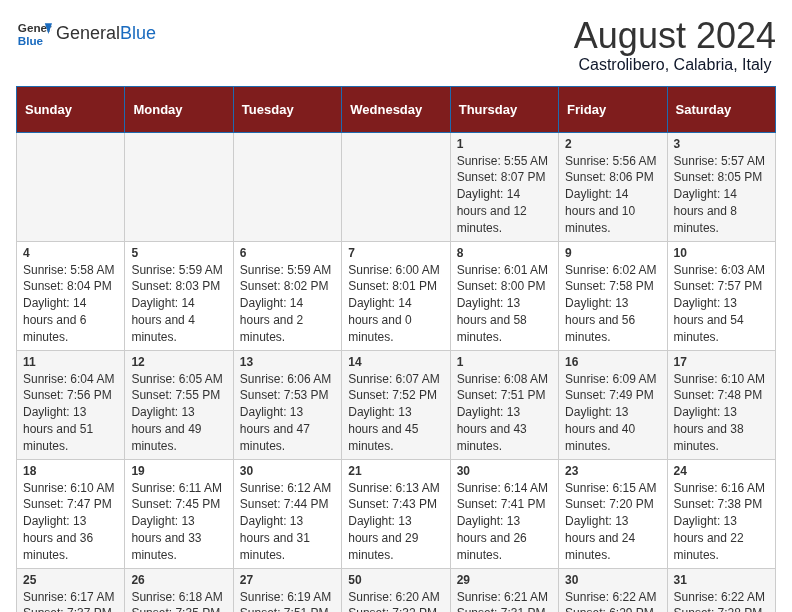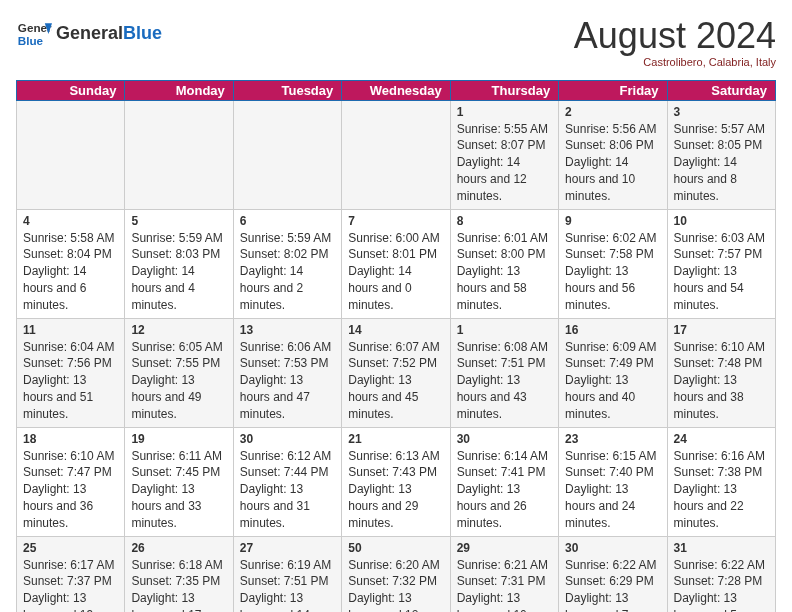--- a/index.html
+++ b/index.html
@@ -16,53 +16,53 @@
       align-items: flex-start;
       margin-bottom: 12px;
     }
     .logo {
       display: flex;
       align-items: center;
       gap: 4px;
     }
     .logo-text {
       font-size: 18px;
-      font-weight: bold;
+      font-weight: normal;
       line-height: 1.1;
     }
     .logo-general { color: #333; }
     .logo-blue { color: #1a6bbf; }
     .logo-icon {
       width: 36px;
       height: 36px;
     }
     .title-block {
-      text-align: right;
+      text-align: center;
       margin-left: 40px;
     }
     .month-title {
       font-size: 36px;
       font-weight: normal;
       color: #333;
       line-height: 1.1;
     }
     .location {
-      font-size: 11px;
-      color: #7f1d1d;
+      font-size: 16px;
+      color: #0f172a;
     }
     .calendar {
       width: 100%;
       border-collapse: collapse;
       border: 1px solid #ccc;
     }
     .calendar th {
-      background-color: #be185d;
+      background-color: #7f1d1d;
       color: #fff;
-      text-align: right;
-      padding: 2px 8px;
+      text-align: left;
+      padding: 15px 8px;
       font-size: 13px;
       font-weight: bold;
       border: 1px solid #1e6aaf;
     }
     .calendar td {
       vertical-align: top;
       padding: 4px 6px;
       border: 1px solid #ccc;
       font-size: 10.5px;
       color: #333;
@@ -287,21 +287,21 @@
         <td>
           <span class="day-num">30</span>
           <div class="day-info">Sunrise: 6:14 AM
 Sunset: 7:41 PM
 Daylight: 13 hours
 and 26 minutes.</div>
         </td>
         <td>
           <span class="day-num">23</span>
           <div class="day-info">Sunrise: 6:15 AM
-Sunset: 7:40 PM
+Sunset: 7:20 PM
 Daylight: 13 hours
 and 24 minutes.</div>
         </td>
         <td>
           <span class="day-num">24</span>
           <div class="day-info">Sunrise: 6:16 AM
 Sunset: 7:38 PM
 Daylight: 13 hours
 and 22 minutes.</div>
         </td>

